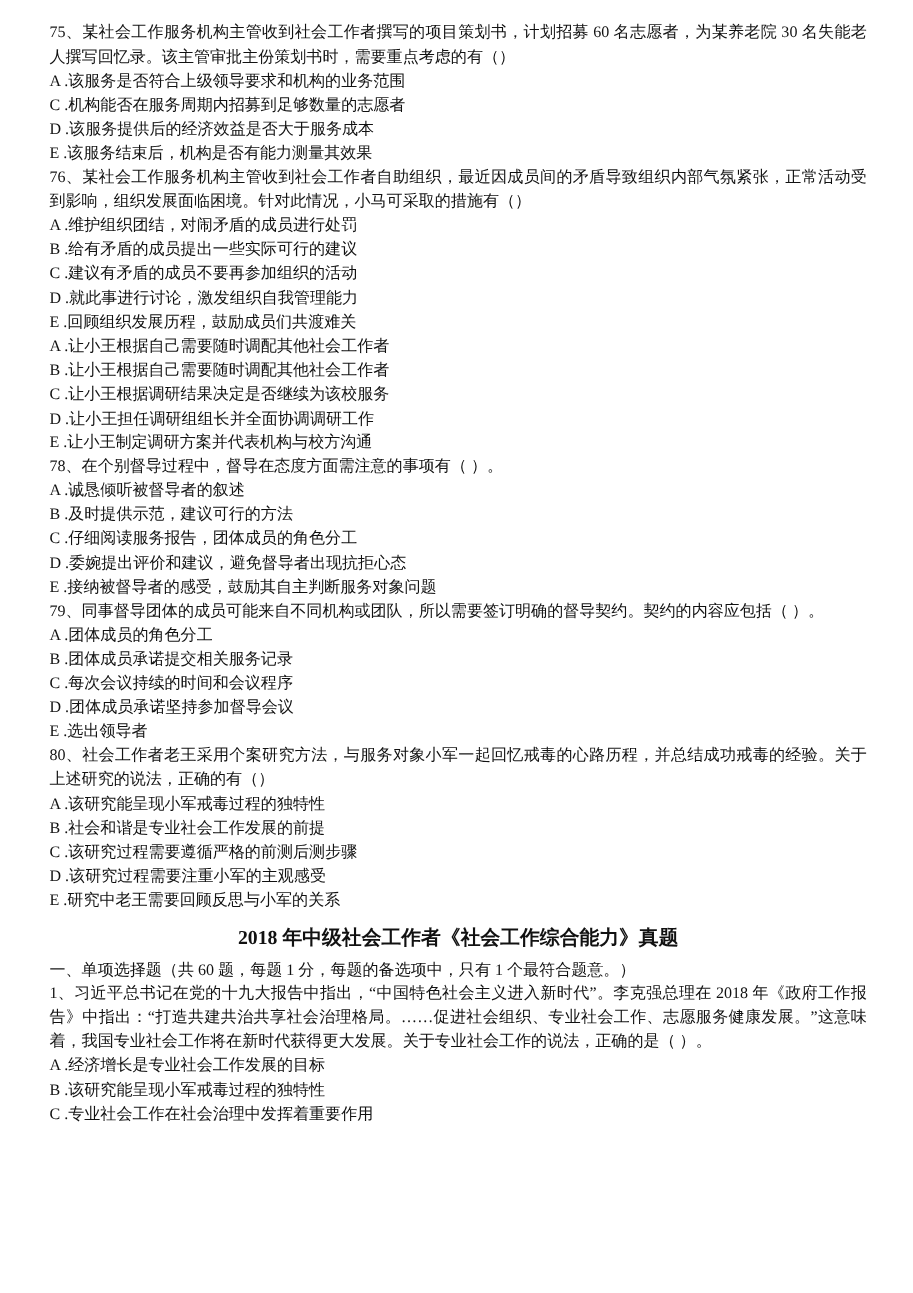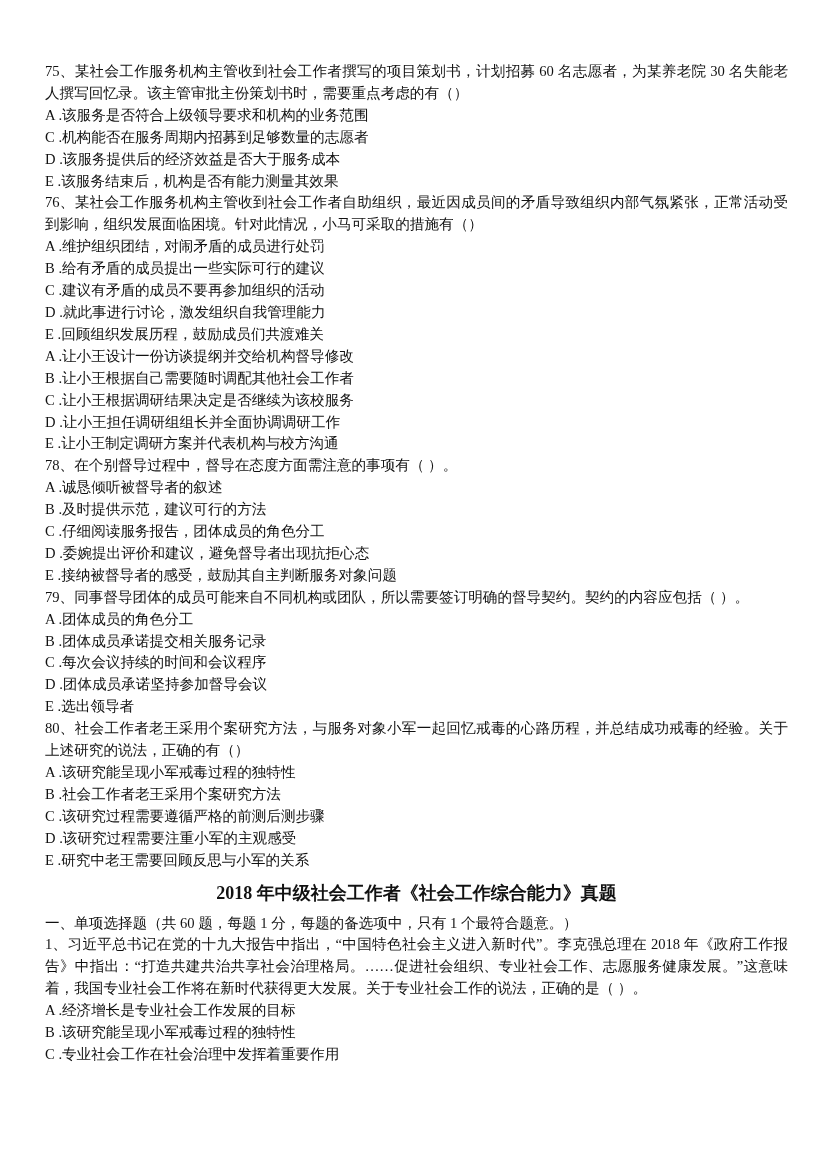--- a/index.html
+++ b/index.html
@@ -11,21 +11,21 @@
     width: 830px;
     height: 1175px;
     overflow: hidden;
     color: #111111;
     font-family: "Liberation Serif", "DejaVu Serif", serif;
   }
   .page {
     box-sizing: border-box;
     width: 830px;
     height: 1175px;
-    padding: 61px 42px 0 45px;
+    padding: 20px 42px 0 45px;
     background: #ffffff;
   }
   .q-block {
     margin: 0;
   }
   p.line {
     margin: 0;
     font-size: 14.6px;
     line-height: 21.9px;
     text-align: justify;
@@ -57,21 +57,21 @@
   <div class="q-block">
     <p class="line">76、某社会工作服务机构主管收到社会工作者自助组织，最近因成员间的矛盾导致组织内部气氛紧张，正常活动受到影响，组织发展面临困境。针对此情况，小马可采取的措施有（）</p>
     <p class="line">A .维护组织团结，对闹矛盾的成员进行处罚</p>
     <p class="line">B .给有矛盾的成员提出一些实际可行的建议</p>
     <p class="line">C .建议有矛盾的成员不要再参加组织的活动</p>
     <p class="line">D .就此事进行讨论，激发组织自我管理能力</p>
     <p class="line">E .回顾组织发展历程，鼓励成员们共渡难关</p>
   </div>
 
   <div class="q-block">
-    <p class="line">A .让小王设计一份访谈提纲并交给机构督导修改</p>
+    <p class="line">A .让小王根据自己需要随时调配其他社会工作者</p>
     <p class="line">B .让小王根据自己需要随时调配其他社会工作者</p>
     <p class="line">C .让小王根据调研结果决定是否继续为该校服务</p>
     <p class="line">D .让小王担任调研组组长并全面协调调研工作</p>
     <p class="line">E .让小王制定调研方案并代表机构与校方沟通</p>
   </div>
 
   <div class="q-block">
     <p class="line">78、在个别督导过程中，督导在态度方面需注意的事项有（ ）。</p>
     <p class="line">A .诚恳倾听被督导者的叙述</p>
     <p class="line">B .及时提供示范，建议可行的方法</p>
@@ -85,21 +85,21 @@
     <p class="line">A .团体成员的角色分工</p>
     <p class="line">B .团体成员承诺提交相关服务记录</p>
     <p class="line">C .每次会议持续的时间和会议程序</p>
     <p class="line">D .团体成员承诺坚持参加督导会议</p>
     <p class="line">E .选出领导者</p>
   </div>
 
   <div class="q-block">
     <p class="line">80、社会工作者老王采用个案研究方法，与服务对象小军一起回忆戒毒的心路历程，并总结成功戒毒的经验。关于上述研究的说法，正确的有（）</p>
     <p class="line">A .该研究能呈现小军戒毒过程的独特性</p>
-    <p class="line">B .社会工作者老王采用个案研究方法</p>
+    <p class="line">B .社会和谐是专业社会工作发展的前提</p>
     <p class="line">C .该研究过程需要遵循严格的前测后测步骤</p>
     <p class="line">D .该研究过程需要注重小军的主观感受</p>
     <p class="line">E .研究中老王需要回顾反思与小军的关系</p>
   </div>
 
   <h1 class="doc-title">2018 年中级社会工作者《社会工作综合能力》真题</h1>
 
   <p class="line">一、单项选择题（共 60 题，每题 1 分，每题的备选项中，只有 1 个最符合题意。）</p>
 
   <div class="q-block">

